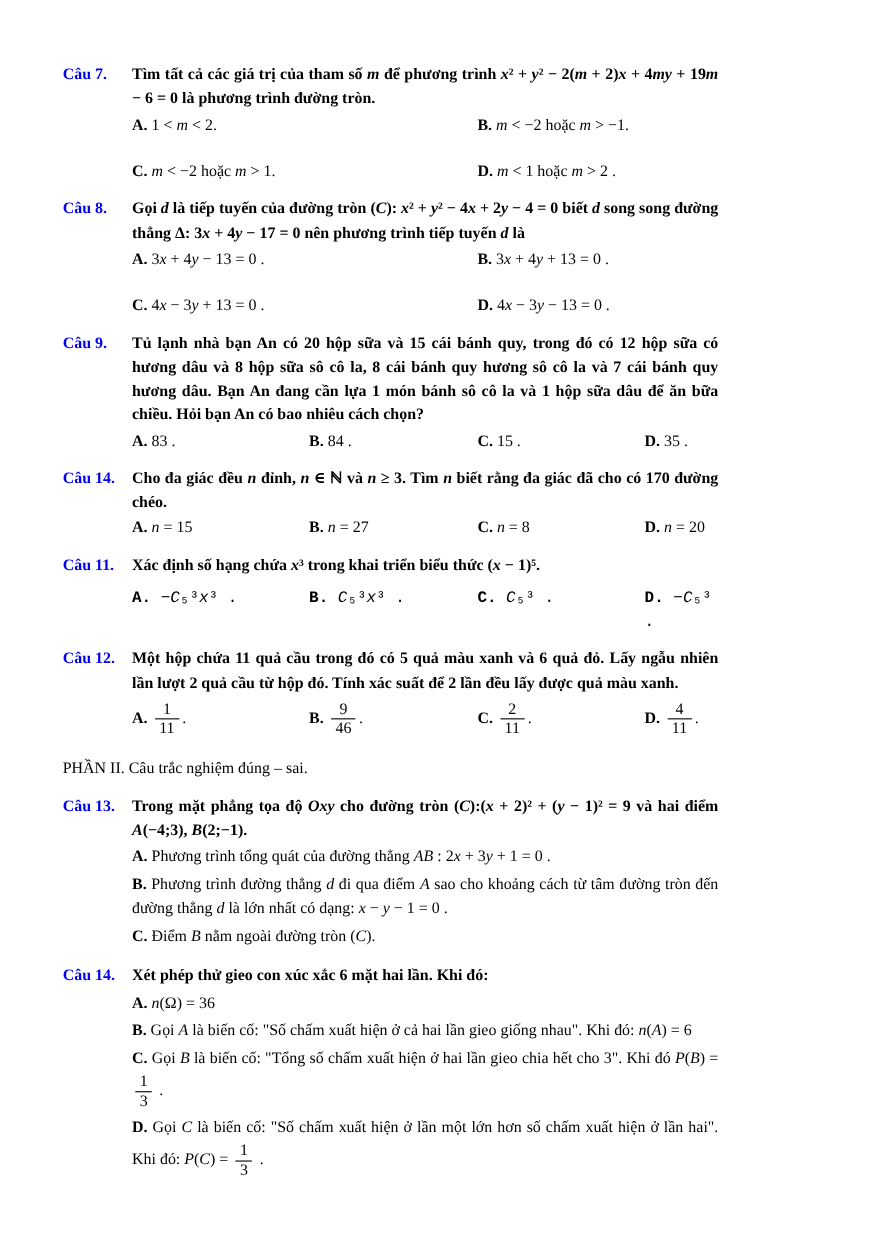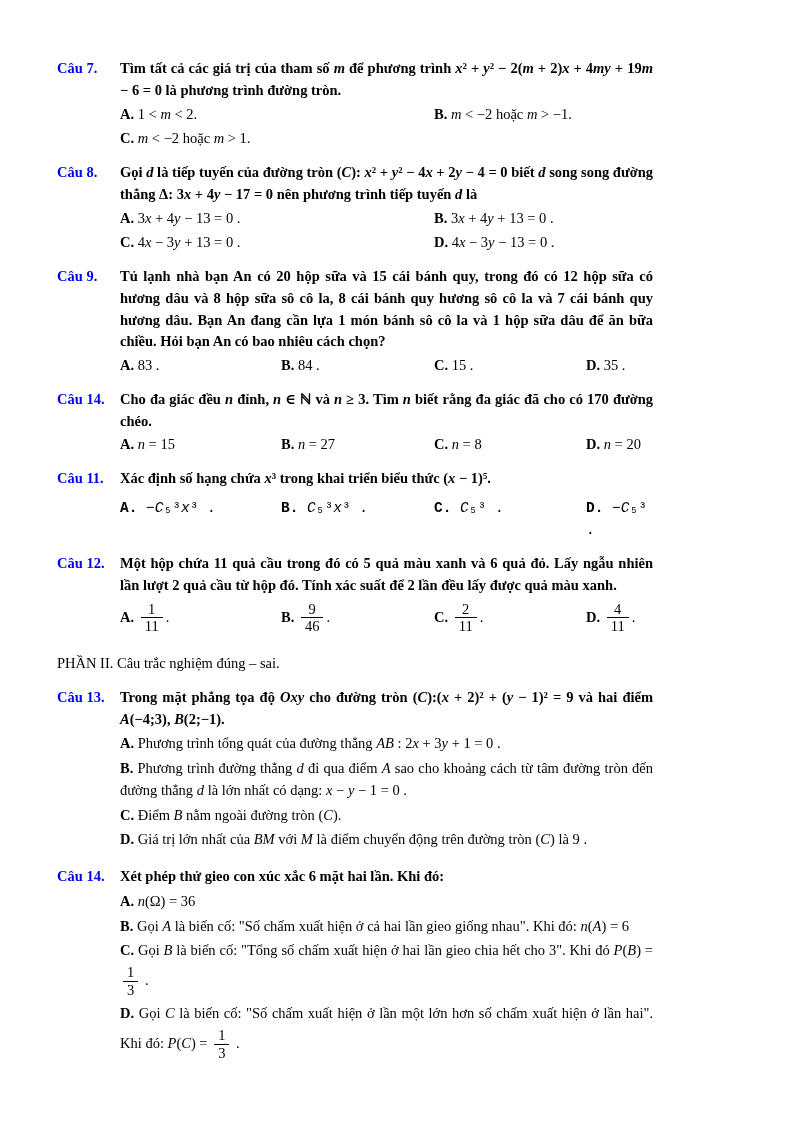--- a/index.html
+++ b/index.html
@@ -25,21 +25,21 @@
   .q { display: flex; margin-bottom: 12px; }
   .q-label {
     flex: 0 0 63px;
     width: 63px;
     font-weight: bold;
     color: #0000f0;
     white-space: nowrap;
   }
   .q-body { flex: 1 1 auto; min-width: 0; }
   .q-text { margin: 0; text-align: justify; font-weight: bold; }
-  .opts { display: grid; margin-top: 2px; row-gap: 3px; }
+  .opts { display: grid; margin-top: 2px; row-gap: 21px; }
   .cols2 { grid-template-columns: 314px auto; }
   .cols4 { grid-template-columns: 161px 153px 152px auto; }
   .okey { font-weight: bold; }
   .stmt { margin: 3px 0; text-align: justify; }
   .stmt .okey { font-weight: bold; }
   .frac {
     display: inline-block;
     vertical-align: middle;
     text-align: center;
     line-height: 1.15;
@@ -59,20 +59,21 @@
 <div class="page">
 
   <div class="q">
     <div class="q-label">Câu 7.</div>
     <div class="q-body">
       <p class="q-text">Tìm tất cả các giá trị của tham số <i>m</i> để phương trình <i>x</i>² + <i>y</i>² − 2(<i>m</i> + 2)<i>x</i> + 4<i>my</i> + 19<i>m</i> − 6 = 0 là phương trình đường tròn.</p>
       <div class="opts cols2">
         <span class="opt"><b class="okey">A.</b> <span>1 &lt; <i>m</i> &lt; 2.</span></span>
         <span class="opt"><b class="okey">B.</b> <span><i>m</i> &lt; −2 hoặc <i>m</i> &gt; −1.</span></span>
         <span class="opt"><b class="okey">C.</b> <span><i>m</i> &lt; −2 hoặc <i>m</i> &gt; 1.</span></span>
+        <span class="opt"><b class="okey">D.</b> <span><i>m</i> &lt; 1 hoặc <i>m</i> &gt; 2 .</span></span>
       </div>
     </div>
   </div>
 
   <div class="q">
     <div class="q-label">Câu 8.</div>
     <div class="q-body">
       <p class="q-text">Gọi <i>d</i> là tiếp tuyến của đường tròn (<i>C</i>): <i>x</i>² + <i>y</i>² − 4<i>x</i> + 2<i>y</i> − 4 = 0 biết <i>d</i> song song đường thẳng Δ: 3<i>x</i> + 4<i>y</i> − 17 = 0 nên phương trình tiếp tuyến <i>d</i> là</p>
       <div class="opts cols2">
         <span class="opt"><b class="okey">A.</b> <span>3<i>x</i> + 4<i>y</i> − 13 = 0 .</span></span>
@@ -137,21 +138,20 @@
 
   <p class="part-heading">PHẦN II. Câu trắc nghiệm đúng – sai.</p>
 
   <div class="q">
     <div class="q-label">Câu 13.</div>
     <div class="q-body">
       <p class="q-text">Trong mặt phẳng tọa độ <i>Oxy</i> cho đường tròn (<i>C</i>):(<i>x</i> + 2)² + (<i>y</i> − 1)² = 9 và hai điểm <i>A</i>(−4;3), <i>B</i>(2;−1).</p>
       <p class="stmt"><b class="okey">A.</b> <span>Phương trình tổng quát của đường thẳng <i>AB</i> : 2<i>x</i> + 3<i>y</i> + 1 = 0 .</span></p>
       <p class="stmt"><b class="okey">B.</b> <span>Phương trình đường thẳng <i>d</i> đi qua điểm <i>A</i> sao cho khoảng cách từ tâm đường tròn đến đường thẳng <i>d</i> là lớn nhất có dạng: <i>x</i> − <i>y</i> − 1 = 0 .</span></p>
       <p class="stmt"><b class="okey">C.</b> <span>Điểm <i>B</i> nằm ngoài đường tròn (<i>C</i>).</span></p>
-      <p class="stmt"><b class="okey">D.</b> <span>Giá trị lớn nhất của <i>BM</i> với <i>M</i> là điểm chuyển động trên đường tròn (<i>C</i>) là 9 .</span></p>
     </div>
   </div>
 
   <div class="q">
     <div class="q-label">Câu 14.</div>
     <div class="q-body">
       <p class="q-text">Xét phép thử gieo con xúc xắc 6 mặt hai lần. Khi đó:</p>
       <p class="stmt"><b class="okey">A.</b> <span><i>n</i>(Ω) = 36</span></p>
       <p class="stmt"><b class="okey">B.</b> <span>Gọi <i>A</i> là biến cố: "Số chấm xuất hiện ở cả hai lần gieo giống nhau". Khi đó: <i>n</i>(<i>A</i>) = 6</span></p>
       <p class="stmt"><b class="okey">C.</b> <span>Gọi <i>B</i> là biến cố: "Tổng số chấm xuất hiện ở hai lần gieo chia hết cho 3". Khi đó <i>P</i>(<i>B</i>) = </span><span class="frac"><span class="num">1</span><span class="den">3</span></span><span> .</span></p>

